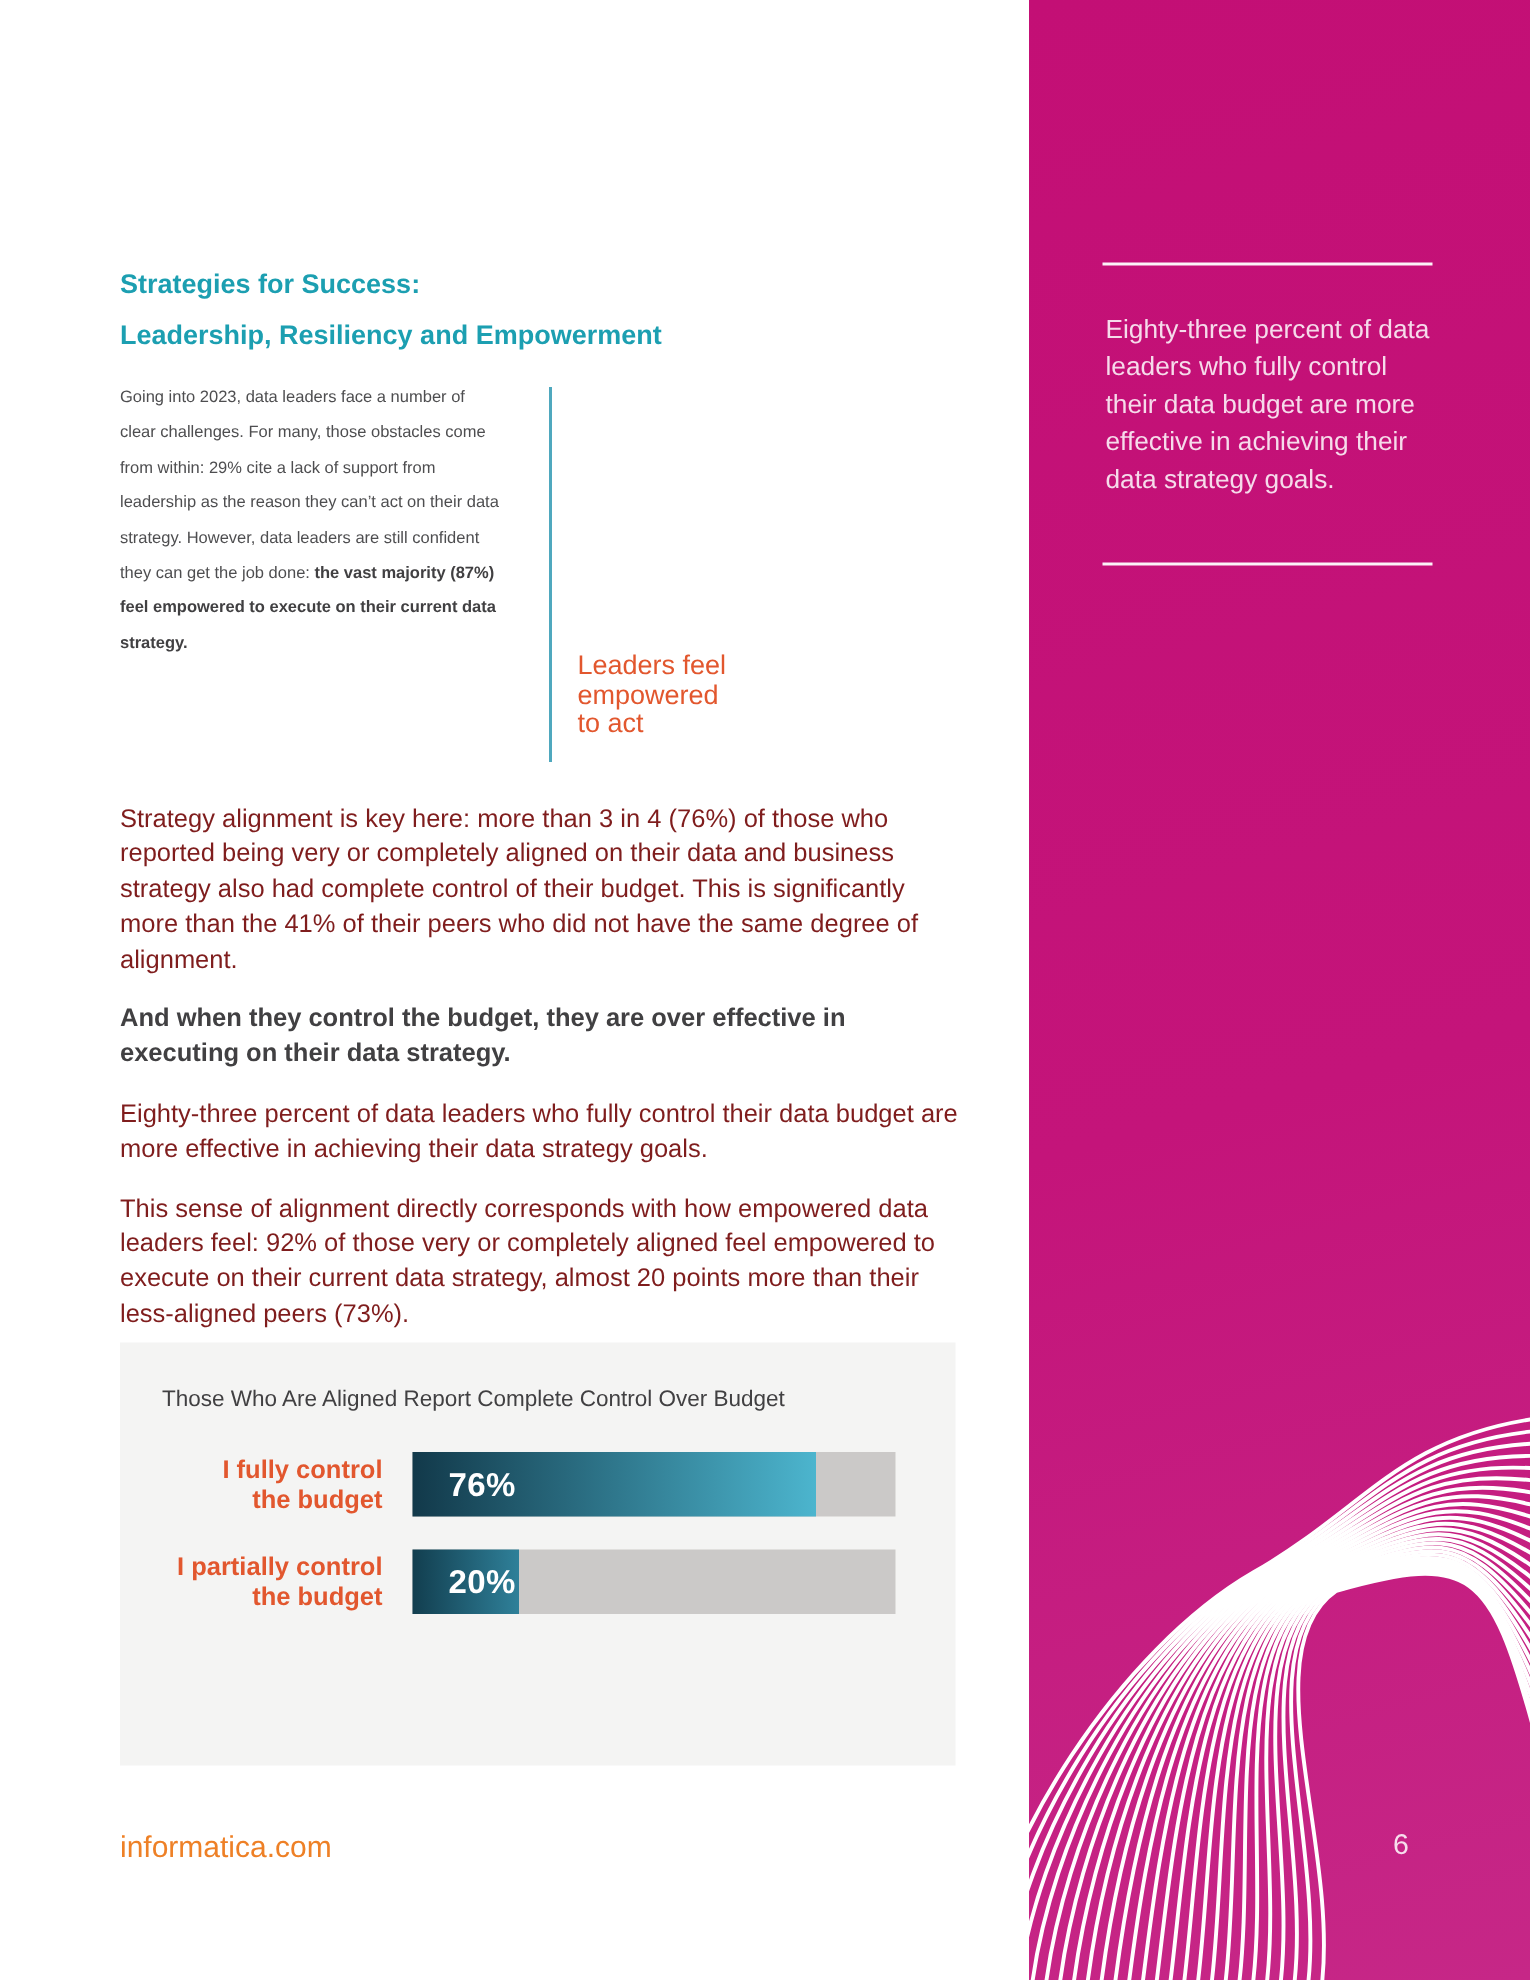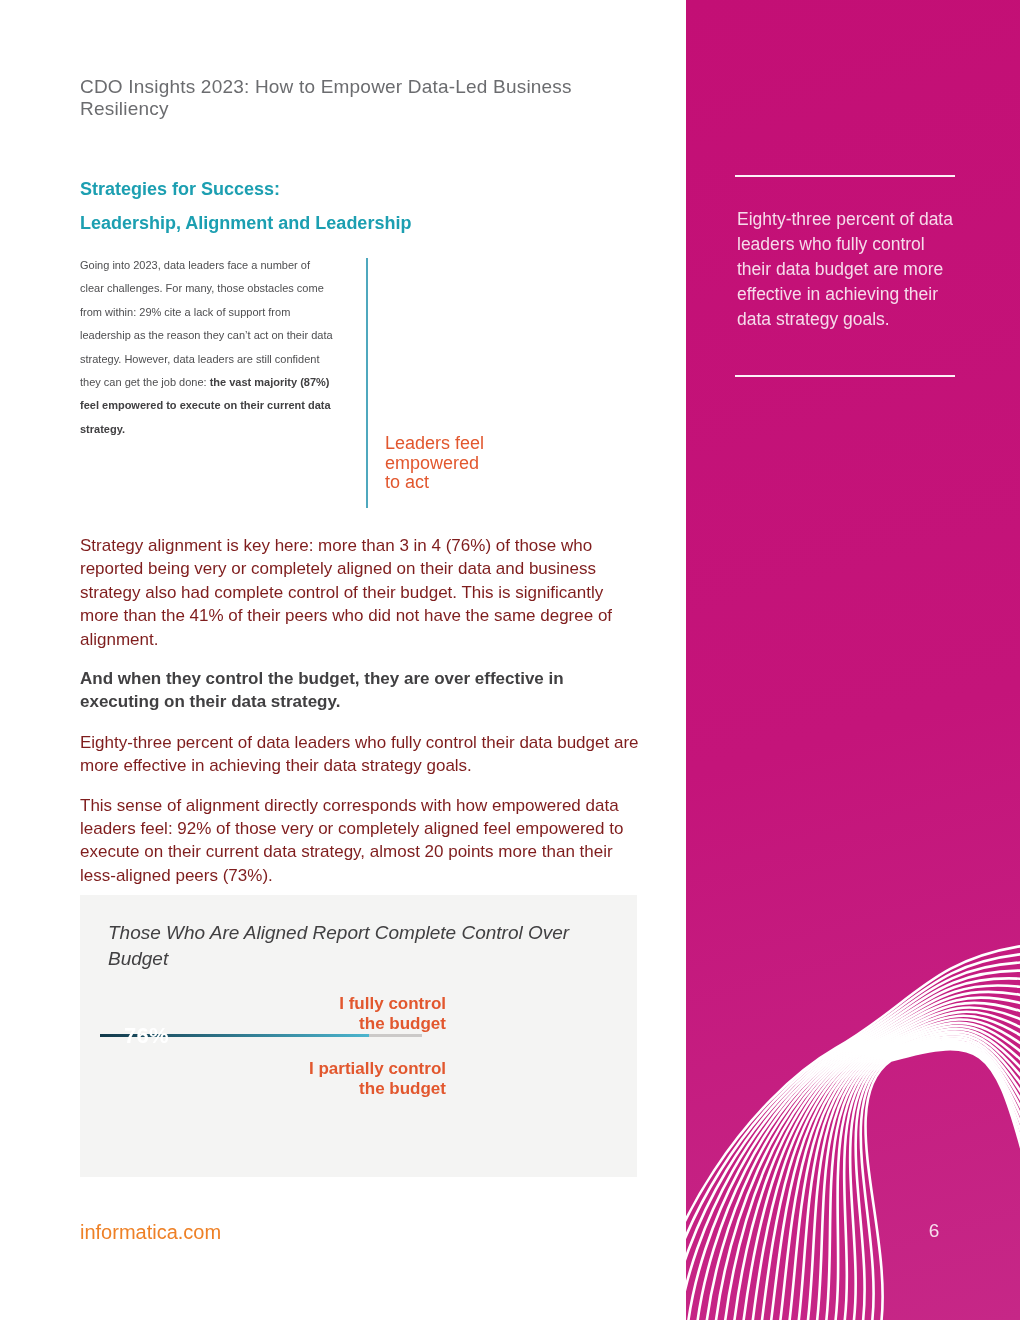--- a/index.html
+++ b/index.html
@@ -36,24 +36,24 @@
   .body-paras p {
     font-size:17px; line-height:23.4px; color:#7f1d1d; margin-bottom:16px;
   }
   .body-paras p.bold-para { font-weight:bold; color:#414042; margin-bottom:17px; }
   
   .chart-panel {
     position:absolute; left:80px; top:895px; width:557px; height:282px;
     background:#F4F4F3;
   }
   .chart-title {
-    margin:25px 4px 0 28px; font-size:19px; line-height:26px; color:#414042; font-weight:500;font-style:italic;
+    margin:25px 4px 0 28px; font-size:15px; line-height:26px; color:#414042; font-weight:500;
   }
   .bar-rows { margin-top:22px; }
-  .bar-row { display:flex; height:43px; margin-bottom:22px;flex-direction:column; }
+  .bar-row { display:flex; height:43px; margin-bottom:22px; }
   .bar-label {
     width:175px; text-align:right; color:#E2572E; font-weight:bold;
     font-size:17px; line-height:20px; align-self:center;
   }
   .bar-track {
     position:relative; margin-left:20px; width:322px; height:43px; background:#CBC9C8;font-weight:bold;
   }
   .bar-fill { position:absolute; left:0; top:0; bottom:0; }
   .fill-0 { background:linear-gradient(90deg,#12394A,#4CB5CE); }
   .fill-1 { background:linear-gradient(90deg,#123E4F,#2F8099); }
@@ -87,25 +87,24 @@
     position:absolute; left:236px; top:1220px; width:24px; text-align:center;
     font-size:19px; color:rgba(255,255,255,0.85);
   }
   .donut-center-text { font-family:"Liberation Sans","DejaVu Sans",sans-serif; }
 </style>
 </head>
 <body>
 
 <div class="page">
 
-  <div class="doc-header">CDO Insights 2023: How to Empower Data-Led Business Resiliency</div>
 
   <h1 class="page-title">
     <span>Strategies for Success:</span><br>
-    <span>Leadership, Alignment and Leadership</span>
+    <span>Leadership, Resiliency and Empowerment</span>
   </h1>
 
   <p class="intro-para"><span>Going into 2023, data leaders face a number of clear challenges. For many, those obstacles come from within: 29% cite a lack of support from leadership as the reason they can’t act on their data strategy. However, data leaders are still confident they can get the job done: </span><strong>the vast majority (87%) feel empowered to execute on their current data strategy.</strong></p>
 
   <div class="vert-divider"></div>
 
   <div class="donut-caption">
     <div>Leaders feel</div>
     <div>empowered</div>
     <div>to act</div>
@@ -123,20 +122,24 @@
     <div class="bar-rows" id="bar-rows">
         <div class="bar-row">
           <div class="bar-label">I fully control<br>the budget</div>
           <div class="bar-track">
             <div class="bar-fill fill-0" style="width: 83.6%;"></div>
             <span class="bar-value inside">76%</span>
           </div>
         </div>
         <div class="bar-row">
           <div class="bar-label">I partially control<br>the budget</div>
+          <div class="bar-track">
+            <div class="bar-fill fill-1" style="width: 22%;"></div>
+            <span class="bar-value inside">20%</span>
+          </div>
         </div>
       </div>
   </div>
 
   <a class="footer-link" href="#">informatica.com</a>
 
   <div class="sidebar">
     <div class="callout-rule rule-top"></div>
     <div class="callout-text">Eighty-three percent of data leaders who fully control their data budget are more effective in achieving their data strategy goals.</div>
     <div class="callout-rule rule-bottom"></div>

